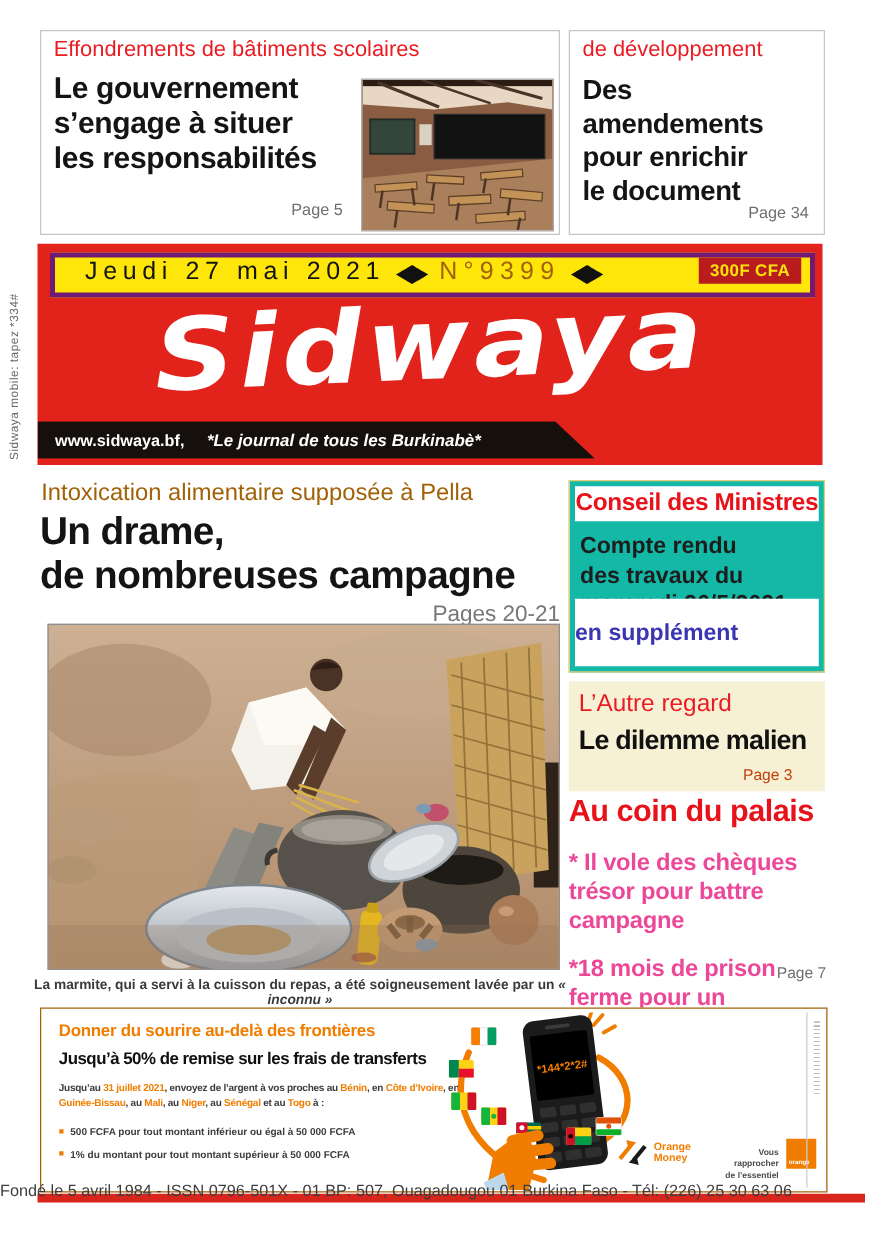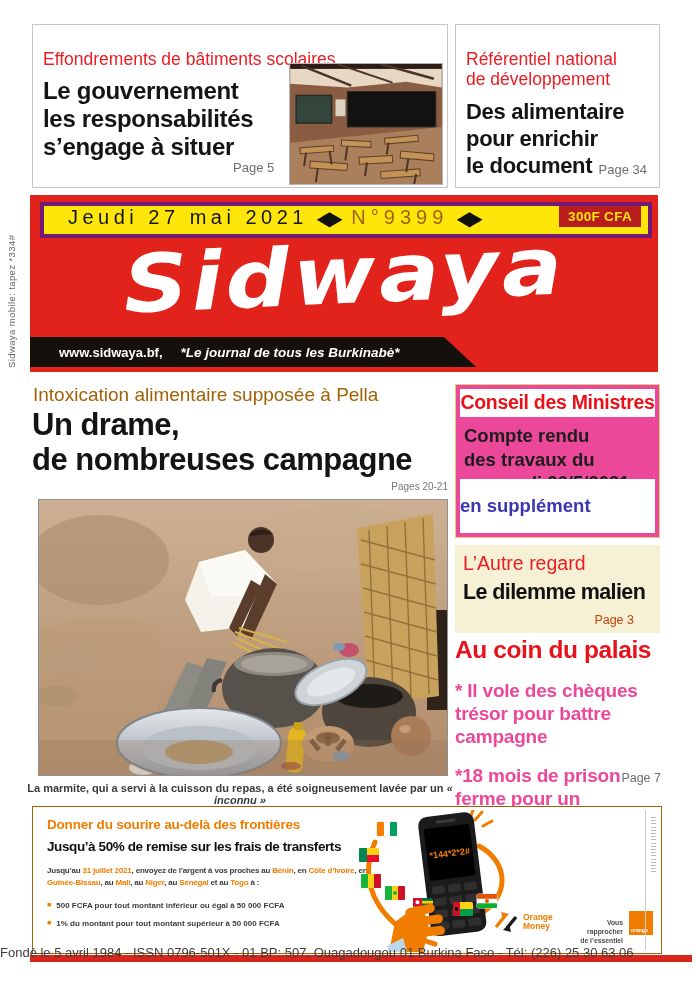--- a/index.html
+++ b/index.html
@@ -5,21 +5,21 @@
   * { margin:0; padding:0; box-sizing:border-box; }
   body { background:#fff; font-family:"Liberation Sans", sans-serif; }
   .page { position:relative; width:696px; height:994px; background:#fff; overflow:hidden; }
 
   
   .vnote { position:absolute; left:6px; top:178px; height:190px;
            writing-mode:vertical-rl; transform:rotate(180deg);
            font-size:9.5px; color:#666; letter-spacing:.4px; }
 
   
-  .tbox { position:absolute; border:1px solid #c6c6c6; background:#fff; padding:24px 10px; }
+  .tbox { position:absolute; border:1px solid #c6c6c6; background:#fff; padding:4px 10px; }
   .tbox.left  { left:32px;  top:24px; width:416px; height:164px; }
   .tbox.right { left:455px; top:24px; width:205px; height:164px; }
   .kicker { color:#ea1c23; font-size:17.5px; line-height:1.15; }
   .t-head { font-weight:bold; color:#141414; letter-spacing:-.3px; }
   .tbox.left  .t-head { font-size:24px; line-height:1.16; margin-top:8px; width:262px; }
   .tbox.right .t-head { font-size:22px; line-height:1.22; margin-top:10px; }
   .pref { color:#6f6f6f; font-size:13px; }
   .tbox.left  .pref { position:absolute; left:200px; bottom:12px; }
   .tbox.right .pref { position:absolute; right:12px; bottom:10px; }
   .tphoto { position:absolute; right:4px; top:38px; width:154px; height:122px;
@@ -34,39 +34,39 @@
   .diamond { display:inline-block; color:#111; font-size:20px; transform:scaleX(1.7); margin:0 14px; }
   .b-issue { font-size:20px; color:#a16207; letter-spacing:5px; }
   .b-price { margin-left:auto; margin-right:7px; background:#b91c1c; color:#ffe60a;
              font-weight:bold; font-size:13.5px; padding:3px 9px; letter-spacing:.3px; }
   .logo { position:absolute; left:0; right:0; top:34px; height:100px; text-align:center; }
   .logo span { display:inline-block; color:#fff; font-family:"DejaVu Sans", sans-serif;
                font-weight:bold; font-style:italic; font-size:80px; letter-spacing:3px;
                transform:rotate(-2.5deg) scaleX(1.12); }
   .slogan-strip { position:absolute; left:0; bottom:5px; width:446px; height:30px; background:#15100b;
                   clip-path:polygon(0 0, 414px 0, 446px 100%, 0 100%);
-                  display:flex; align-items:center; padding-left:29px; gap:18px; }
+                  display:flex; align-items:center; padding-left:14px; gap:18px; }
   .s-web { color:#fff; font-weight:bold; font-size:13px; }
   .s-slogan { color:#fff; font-weight:bold; font-style:italic; font-size:13.5px; }
 
   
   .lead-kicker { position:absolute; left:33px; top:384px; font-size:19px; color:#a16207; }
   .lead-head { position:absolute; left:32px; top:407px; width:420px; font-size:31px; font-weight:bold;
                color:#141414; line-height:1.13; letter-spacing:-.5px; }
   .lead-pref { position:absolute; left:32px; top:481px; width:416px; text-align:right;
-               color:#777; font-size:10px; }
+               color:#777; font-size:18px; }
   .lead-photo { position:absolute; left:38px; top:499px; width:410px; height:277px;
                 border:1px solid #8f8f8f; background:#c3a384; }
   .lead-caption { position:absolute; left:26px; top:782px; width:428px; text-align:center;
                   font-size:11px; font-weight:bold; color:#3a3a3a; }
   .lead-caption .em { font-style:italic; }
 
   
   .council { position:absolute; left:455px; top:384px; width:205px; height:154px;
-             background:#ec4899; border:1px solid #e3cf77; padding:4px; }
+             background:#14b8a6; border:1px solid #e3cf77; padding:4px; }
   .c-title { background:#fff; color:#e8121b; font-weight:bold; font-size:19.5px;
              text-align:center; padding:2px 0 3px; letter-spacing:-.3px; }
   .c-body { font-weight:bold; color:#1d1d1d; font-size:18.5px; line-height:1.28; padding:7px 4px 0; }
   .c-note { position:absolute; left:4px; right:4px; bottom:4px; background:#fff; color:#3a35b0;
             font-weight:bold; font-size:18.5px; text-align:left; padding:16px 0; }
 
   .regard { position:absolute; left:455px; top:545px; width:205px; height:88px;
             background:#f6f1d4; padding:7px 8px 0; }
   .r-title { color:#ea1c23; font-size:19.5px; }
   .r-head { font-weight:bold; color:#111; font-size:21.5px; letter-spacing:-.6px; margin-top:5px; }
@@ -112,22 +112,22 @@
 <body>
 
 <div class="page">
 
   <div class="vnote">Sidwaya mobile: tapez *334#</div>
 
   <section class="tbox left">
     <div class="kicker">Effondrements de bâtiments scolaires</div>
     <div class="t-head">
       <div>Le gouvernement</div>
+      <div>s’engage à situer</div>
       <div>les responsabilités</div>
-      <div>s’engage à situer</div>
     </div>
     <div class="pref">Page 5</div>
     <div class="tphoto">
       <svg viewBox="0 0 154 122">
         <rect width="154" height="122" fill="#8a5d43"></rect>
         <polygon points="0,0 154,0 154,24 118,18 58,24 0,20" fill="#e8d7c2"></polygon>
         <rect width="154" height="5" fill="#2b1d14"></rect>
         <line x1="12" y1="2" x2="62" y2="22" stroke="#4a3328" stroke-width="2.5"></line>
         <line x1="48" y1="0" x2="104" y2="19" stroke="#4a3328" stroke-width="2"></line>
         <line x1="92" y1="0" x2="146" y2="15" stroke="#4a3328" stroke-width="2.5"></line>
@@ -153,25 +153,24 @@
             <line x1="78" y1="100" x2="76" y2="114"></line>
           <line x1="120" y1="96" x2="118" y2="110"></line>
             <line x1="128" y1="112" x2="126" y2="122"></line>
         </g>
       </svg>
     </div>
   </section>
 
   <section class="tbox right">
     <div class="kicker">
-      <div>Référentiel national</div>
       <div>de développement</div>
     </div>
     <div class="t-head">
-      <div>Des alimentaire</div>
+      <div>Des amendements</div>
       <div>pour enrichir</div>
       <div>le document</div>
     </div>
     <div class="pref">Page 34</div>
   </section>
 
   <header class="masthead">
     <div class="banner">
       <span class="b-date">Jeudi 27 mai 2021</span>
       <span class="diamond">◆</span>

